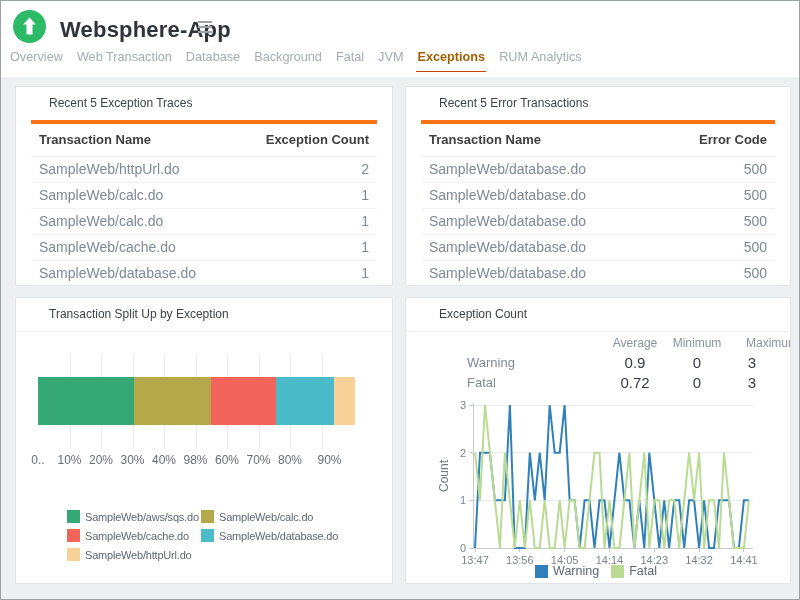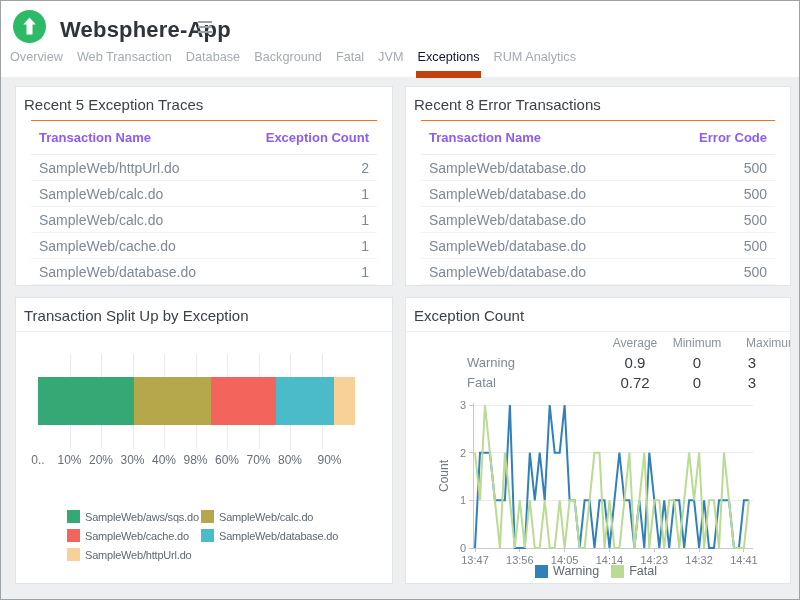--- a/index.html
+++ b/index.html
@@ -5,29 +5,29 @@
   * { margin:0; padding:0; box-sizing:border-box; }
   html,body { width:800px; height:600px; }
   body { font-family:"Liberation Sans","DejaVu Sans",sans-serif; background:#edeff1; position:relative; border:1px solid #9da2a6; overflow:hidden; }
   .header { position:absolute; left:0; top:0; width:100%; height:76px; background:#fff; }
   .app-icon { position:absolute; left:12px; top:9px; width:33px; height:33px; border-radius:50%; }
   .app-title { position:absolute; left:59px; top:16px; font-size:22px; font-weight:bold; color:#2f343a; letter-spacing:0.2px; }
   .menu-icon { position:absolute; left:197px; top:20px; width:14px; cursor:pointer; }
   .menu-icon .bar { height:2px; background:#9aa1a8; margin-bottom:3px; }
   .tabs { position:absolute; left:8px; top:46px; display:flex; column-gap:12px; align-items:flex-start; }
   .tab { font-size:12.7px; color:#a4abb2; padding:3px 1px 7px; cursor:pointer; }
-  .tab.active { color:#0f172a; font-weight:normal; border-bottom:7px solid #c2410c; }
+  .tab.active { color:#a16207; font-weight:bold; border-bottom:1px solid #c2410c; }
   .panel { position:absolute; background:#fff; border:1px solid #e2e5e8; }
   #panel-traces { left:14px; top:85px; width:378px; height:200px; }
   #panel-errors { left:404px; top:85px; width:386px; height:200px; }
   #panel-split  { left:14px; top:296px; width:378px; height:287px; }
   #panel-count  { left:404px; top:296px; width:386px; height:287px; overflow:hidden; }
-  .panel-title { padding:9px 8px 0; font-size:15px; color:#3b4249; height:33px; }
+  .panel-title { padding:9px 33px 0; font-size:12px; color:#3b4249; height:33px; }
   table.data-table { width:calc(100% - 30px); margin:0 15px; border-collapse:collapse; table-layout:fixed; }
-  .data-table th { font-size:13px; font-weight:bold; color:#8b5cf6; text-align:left; padding:0 8px; height:34px; border-top:1px solid #f97316; border-bottom:1px solid #e9ecef; }
+  .data-table th { font-size:13px; font-weight:bold; color:#404040; text-align:left; padding:0 8px; height:34px; border-top:4px solid #f97316; border-bottom:1px solid #e9ecef; }
   .data-table th.num { text-align:right; }
   .data-table td { font-size:14px; color:#7e8995; padding:0 8px; height:26px; border-bottom:1px solid #f0f2f4; }
   .data-table td.num { text-align:right; }
   .sep { height:1px; background:#edeff1; }
   .bar-chart { position:absolute; left:22px; top:56px; width:317px; height:95px; }
   .vgrid { position:absolute; top:0; height:95px; width:1px; background:#e8eaec; }
   .stacked-bar { position:absolute; left:0; top:23px; width:317px; height:48px; display:flex; z-index:1; }
   .bar-seg { height:100%; }
   .bar-xlabel { position:absolute; top:99px; font-size:12px; color:#666e76; transform:translateX(-50%); white-space:nowrap; }
   .split-legend { position:absolute; left:51px; top:212px; display:grid; grid-template-columns:134px auto; row-gap:6px; }
@@ -99,21 +99,21 @@
         </tr>
         <tr>
           <td>SampleWeb/database.do</td>
           <td class="num">1</td>
         </tr>
       </tbody>
   </table>
 </div>
 
 <div class="panel" id="panel-errors">
-  <div class="panel-title">Recent 8 Error Transactions</div>
+  <div class="panel-title">Recent 5 Error Transactions</div>
   <table class="data-table">
     <thead>
         <tr>
       <th>Transaction Name</th>
       <th class="num">Error Code</th>
     </tr>
       </thead>
     <tbody id="errors-body">
         <tr>
           <td>SampleWeb/database.do</td>

